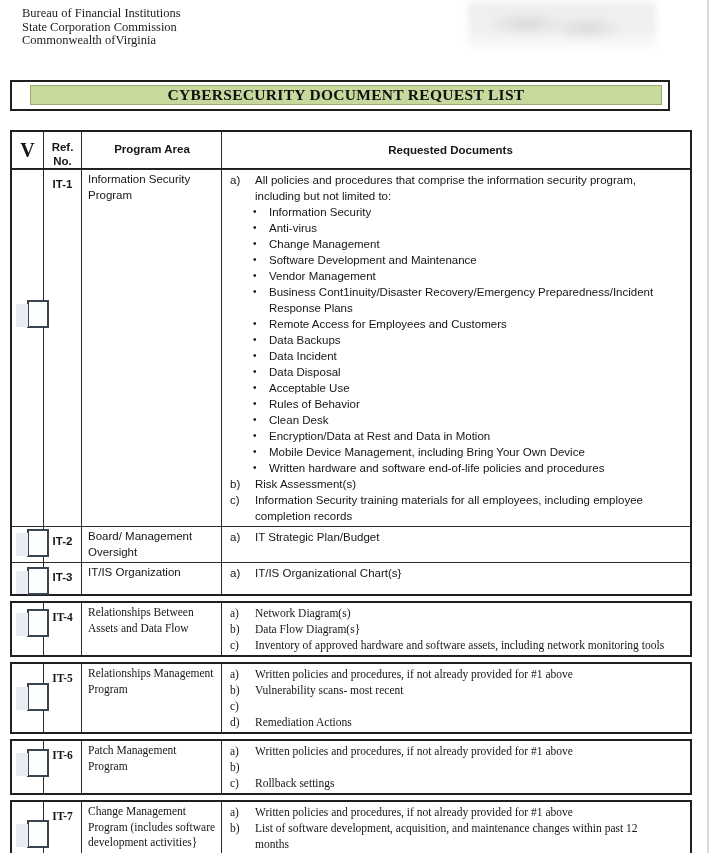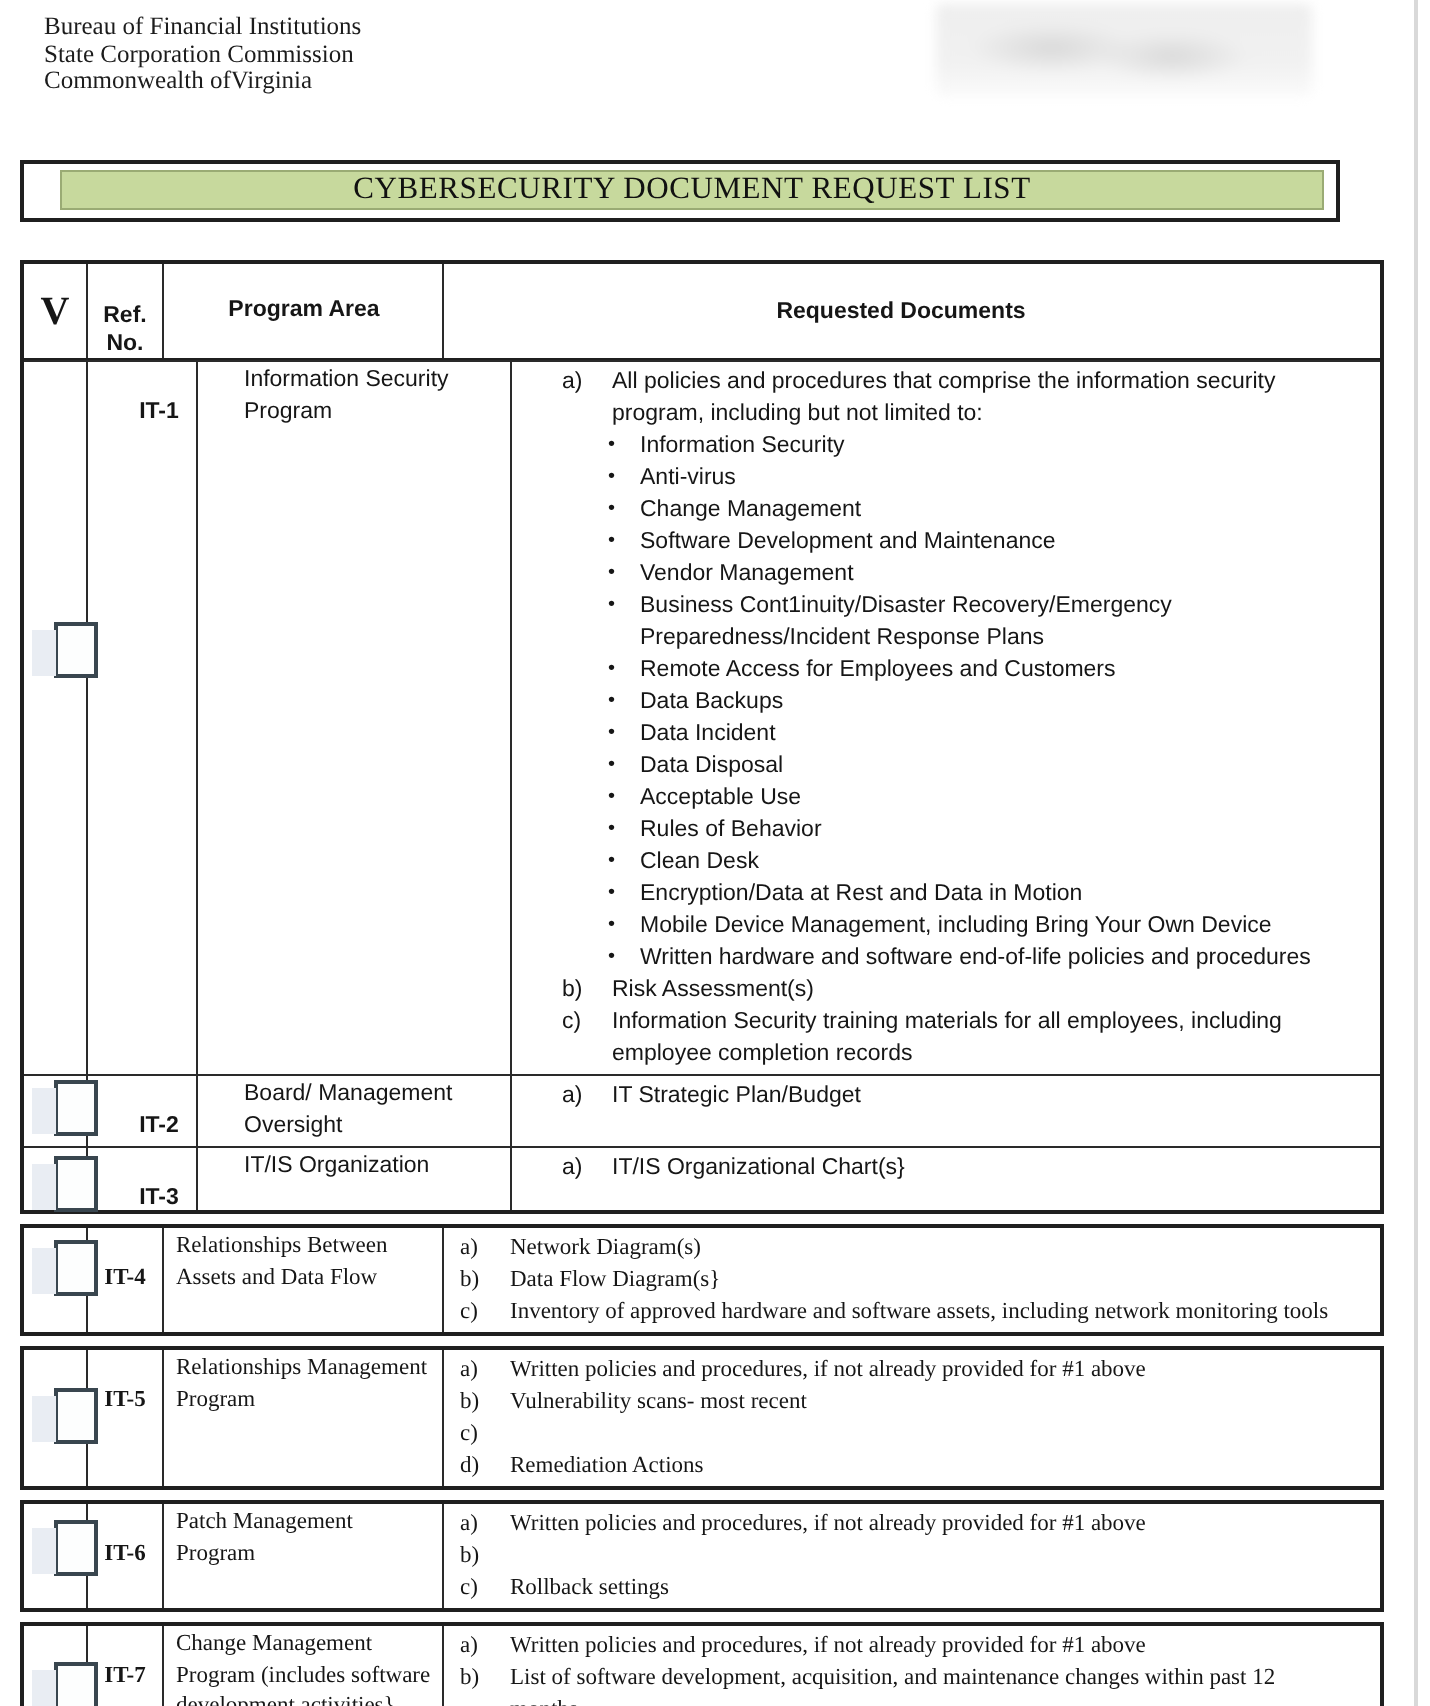--- a/index.html
+++ b/index.html
@@ -19,39 +19,39 @@
     filter: blur(3px); border-radius:3px; }
   
   .page-edge { position:absolute; left:707px; top:0; width:2px; height:853px; background:#d9d9d9; }
 
   
   .banner-box { position:absolute; left:10px; top:80px; width:660px; height:31px;
     border:2px solid #1f1f1f; box-sizing:border-box; background:#fff; }
   .banner-bar { position:absolute; left:18px; right:6px; top:3px; bottom:4px;
     background:#c7d99d; border:1px solid #9aab74;
     display:flex; align-items:center; justify-content:center; }
-  .banner-title { font-family:"Liberation Serif", serif; font-weight:normal; font-size:15.5px;
+  .banner-title { font-family:"Liberation Serif", serif; font-weight:bold; font-size:15.5px;
     letter-spacing:0.3px; color:#111; white-space:nowrap; }
 
   
   .tbl { position:absolute; left:10px; top:130px; width:682px; }
   .block { border:2px solid #1f1f1f; box-sizing:border-box; background:#fff; }
   .block + .block { margin-top:5px;font-family:Liberation Serif, serif; }
   .row { display:grid; grid-template-columns:32px 38px 140px 1fr; position:relative; }
-  .row + .row { border-top:1px solid #2a2a2a;gap:17px; }
+  .row + .row { border-top:1px solid #2a2a2a; }
   .cell { box-sizing:border-box; overflow:hidden; }
   .c-check, .c-ref, .c-prog { border-right:1px solid #2a2a2a; }
   .hdr { font-weight:bold; }
   .hdr .cell { display:flex; align-items:center; justify-content:center; text-align:center; }
   .hdr { border-bottom:1px solid #1f1f1f; min-height:33px; }
   .v-mark { font-family:"Liberation Serif", serif; font-size:20px; font-weight:bold; line-height:1; }
   .hdr-ref { font-size:12px; line-height:14px; }
   .hdr-label { font-size:12.5px; }
 
-  .c-ref { text-align:center; padding-top:19px; font-weight:bold; font-size:11.5px; }
+  .c-ref { text-align:center; padding-top:8px; font-weight:bold; font-size:11.5px; }
   .c-prog { padding:2px 5px 2px 6px; font-size:11.5px; line-height:15.5px; }
   .c-docs { padding:2px 19px 2px 8px; font-size:11.5px; line-height:16px; }
   .item { display:flex; }
   .item .lbl { width:25px; flex:0 0 25px; }
   .bullets { margin-left:23px; }
   .b { display:flex; }
   .b .dot { width:16px; flex:0 0 16px; font-size:10px; line-height:16px; }
 
   
   .cb { position:absolute; left:15px; width:18px; height:24px; z-index:5;

